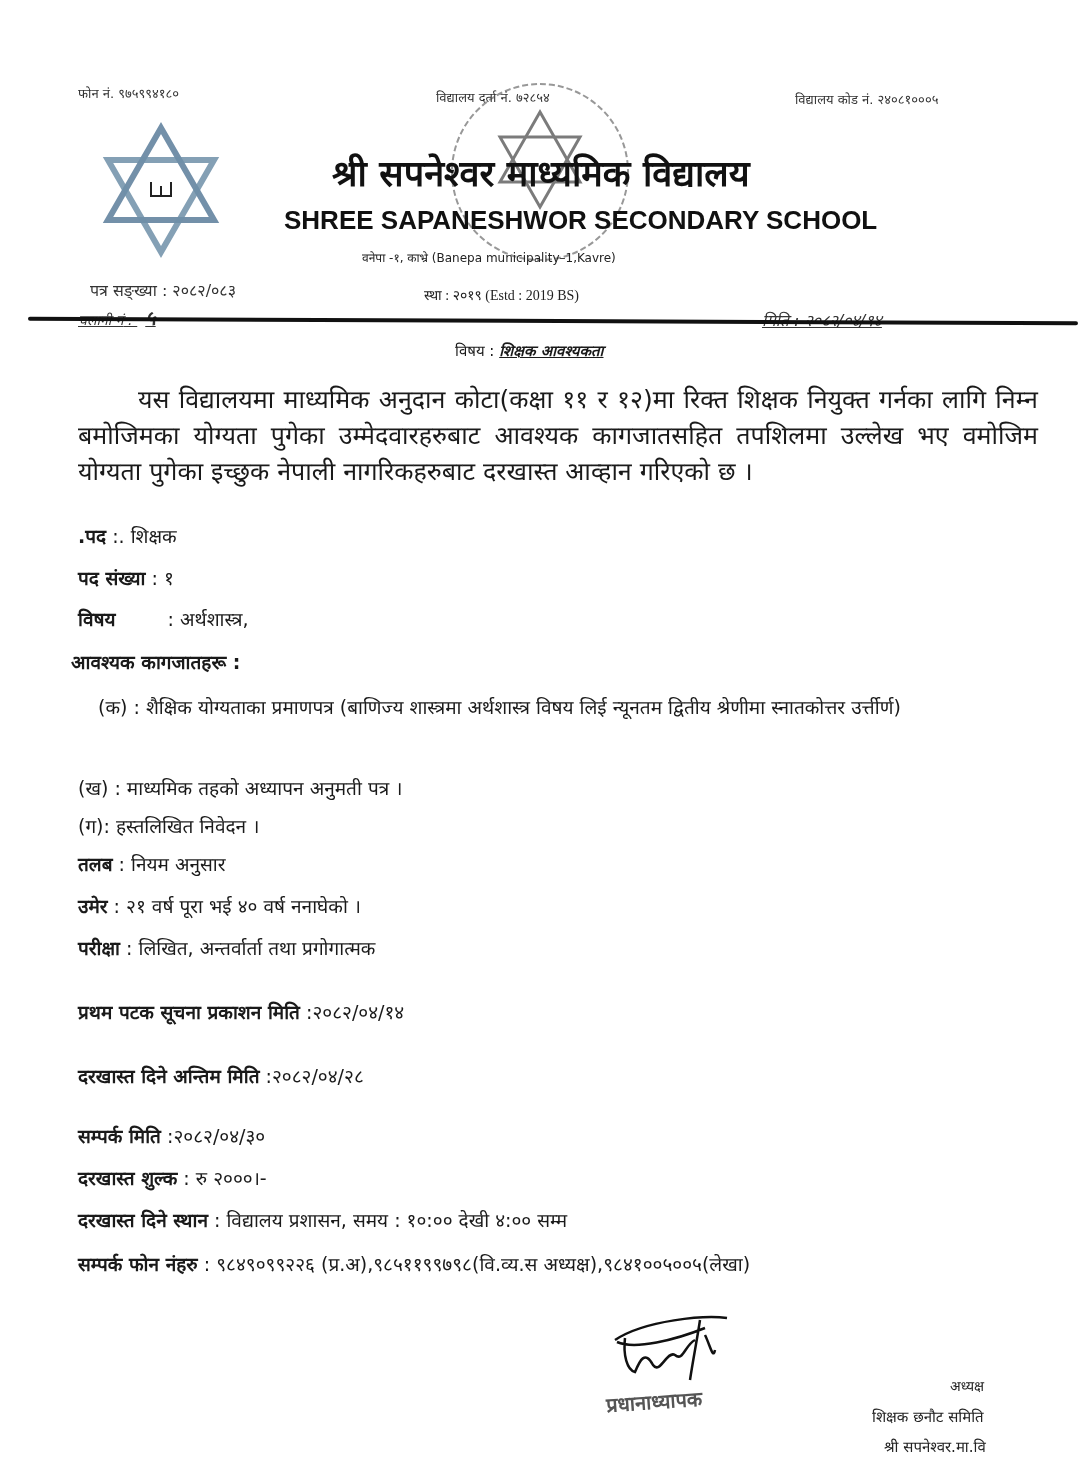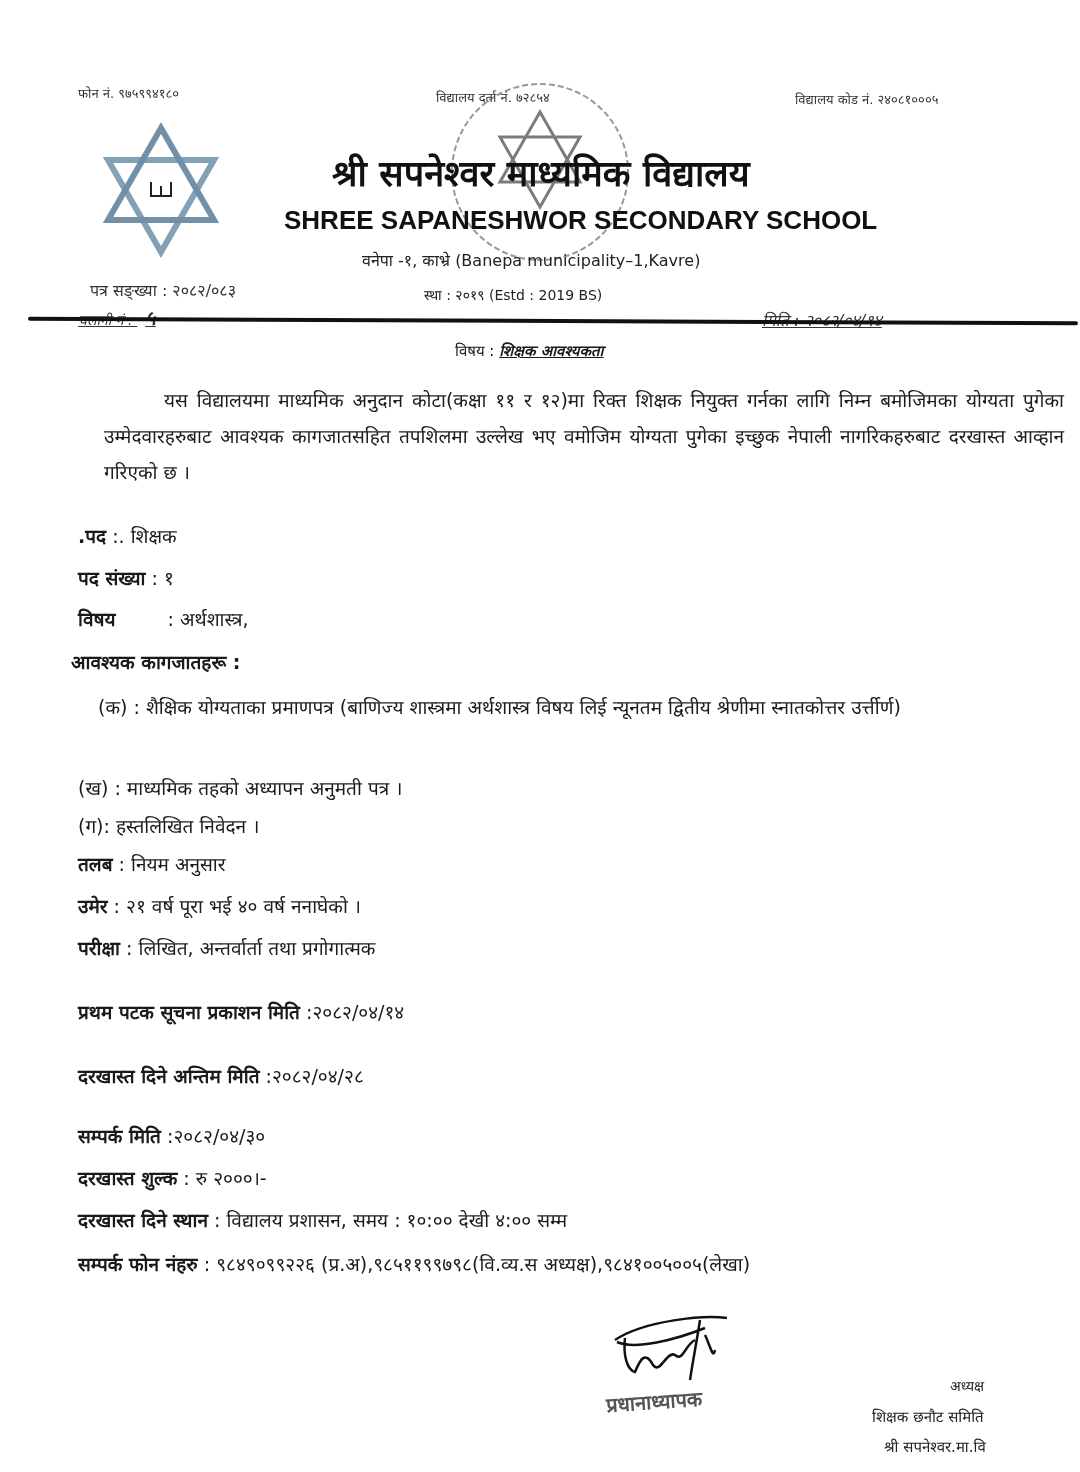--- a/index.html
+++ b/index.html
@@ -5,31 +5,31 @@
     html, body { margin: 0; padding: 0; }
     body {
       width: 1080px; height: 1472px; position: relative; overflow: hidden;
       background: #ffffff; color: #1a1a1a;
       font-family: "DejaVu Sans", "Liberation Sans", sans-serif;
     }
     .abs { position: absolute; white-space: nowrap; }
     .small { font-size: 13px; color: #333; }
     .hdr-dev { font-size: 36px; font-weight: bold; color: #111; }
     .hdr-eng { font-family: "Liberation Sans", sans-serif; font-size: 26px; font-weight: bold; color: #111; letter-spacing: 0px; text-align: center; }
-    .hdr-addr { font-size: 16px; color: #222; }
+    .hdr-addr { font-size: 12px; color: #222; }
     .rule {
       position: absolute; left: 28px; top: 319px; width: 1050px; height: 4px;
       background: #111; border-radius: 2px; transform: rotate(0.25deg);
     }
     .u { text-decoration: underline; font-style: italic; }
     .body-text { font-size: 19px; line-height: 36px; color: #1a1a1a; }
     .lbl { font-weight: bold; }
     .para {
       position: absolute; left: 78px; top: 382px; width: 960px;
-      font-size: 19px; line-height: 36px; text-indent: 60px; text-align: justify; margin-left: 26px;
+      font-size: 25px; line-height: 36px; text-indent: 60px; text-align: justify;
     }
     .logo { position: absolute; left: 96px; top: 120px; }
     .stamp { position: absolute; left: 440px; top: 72px; opacity: 0.55; }
     .sig { position: absolute; left: 605px; top: 1310px; }
   </style>
 </head>
 <body>
 
 <div class="abs small" style="left:78px; top:84px;">फोन नं. ९७५९९४१८०</div>
 <div class="abs small" style="left:436px; top:88px;">विद्यालय दर्ता नं. ७२८५४</div>
@@ -47,21 +47,21 @@
   <svg width="200" height="200" viewBox="0 0 200 200">
     <circle cx="100" cy="100" r="88" fill="none" stroke="#444" stroke-width="2" stroke-dasharray="6 3"></circle>
     <polygon points="100,40 140,110 60,110" fill="none" stroke="#111" stroke-width="3"></polygon>
     <polygon points="100,135 140,65 60,65" fill="none" stroke="#111" stroke-width="3"></polygon>
   </svg>
 </div>
 
 <div class="abs hdr-dev" style="left:332px; top:148px;">श्री सपनेश्वर माध्यमिक विद्यालय</div>
 <div class="abs hdr-eng" style="left:284px; top:205px;">SHREE SAPANESHWOR SECONDARY SCHOOL</div>
 <div class="abs hdr-addr" style="left:362px; top:249px;">वनेपा -१, काभ्रे (Banepa municipality–1,Kavre)</div>
-<div class="abs hdr-addr" style="left:424px; top:285px; font-size:14px;">स्था : २०१९ (Estd : 2019 BS)</div>
+<div class="abs hdr-addr" style="left:424px; top:285px; font-size:14px;font-family:Liberation Serif, serif;">स्था : २०१९ (Estd : 2019 BS)</div>
 
 <div class="abs small" style="left:78px; top:279px; font-size:16px;margin-left:12px;">पत्र सङ्ख्या : २०८२/०८३</div>
 <div class="abs small u" style="left:78px; top:304px; font-size:14px;">
   <span>चलानी नं</span> :
   <span style="font-size:20px; font-weight:bold; margin-left:8px;">५</span>
 </div>
 <div class="abs small u" style="left:762px; top:309px; font-size:16px;">मिति : २०८२/०४/१४</div>
 
 <div class="rule"></div>
 

